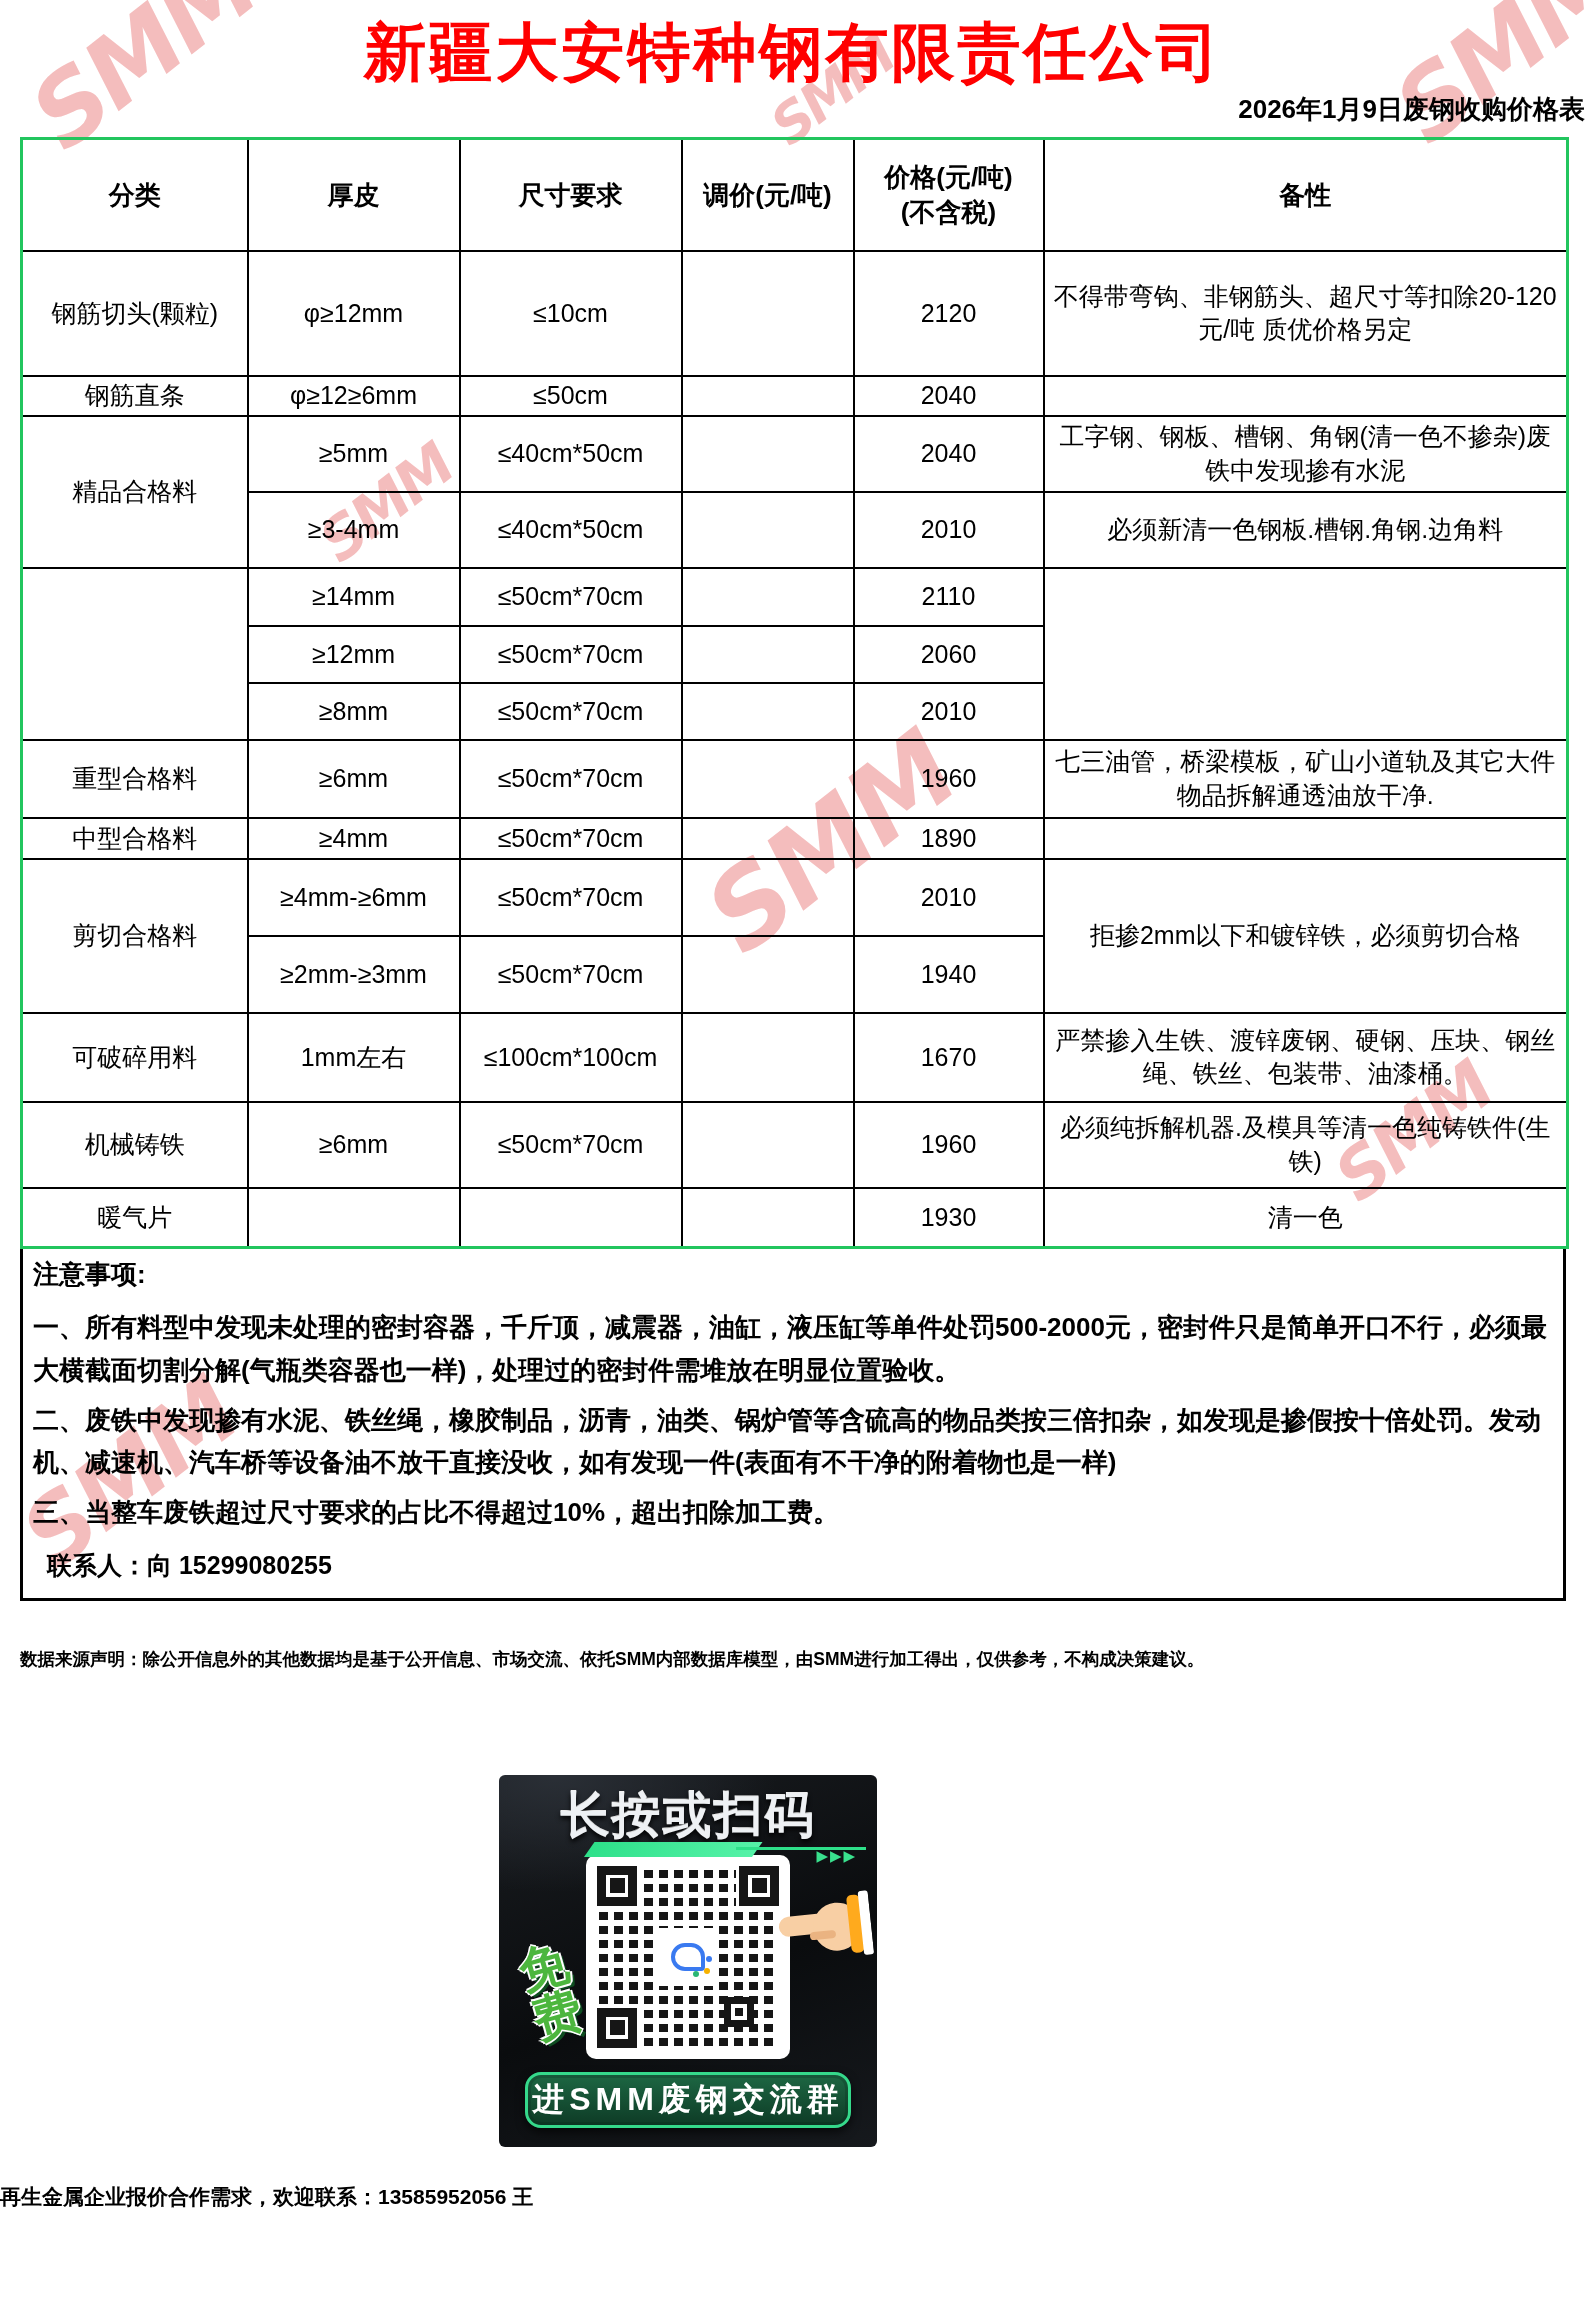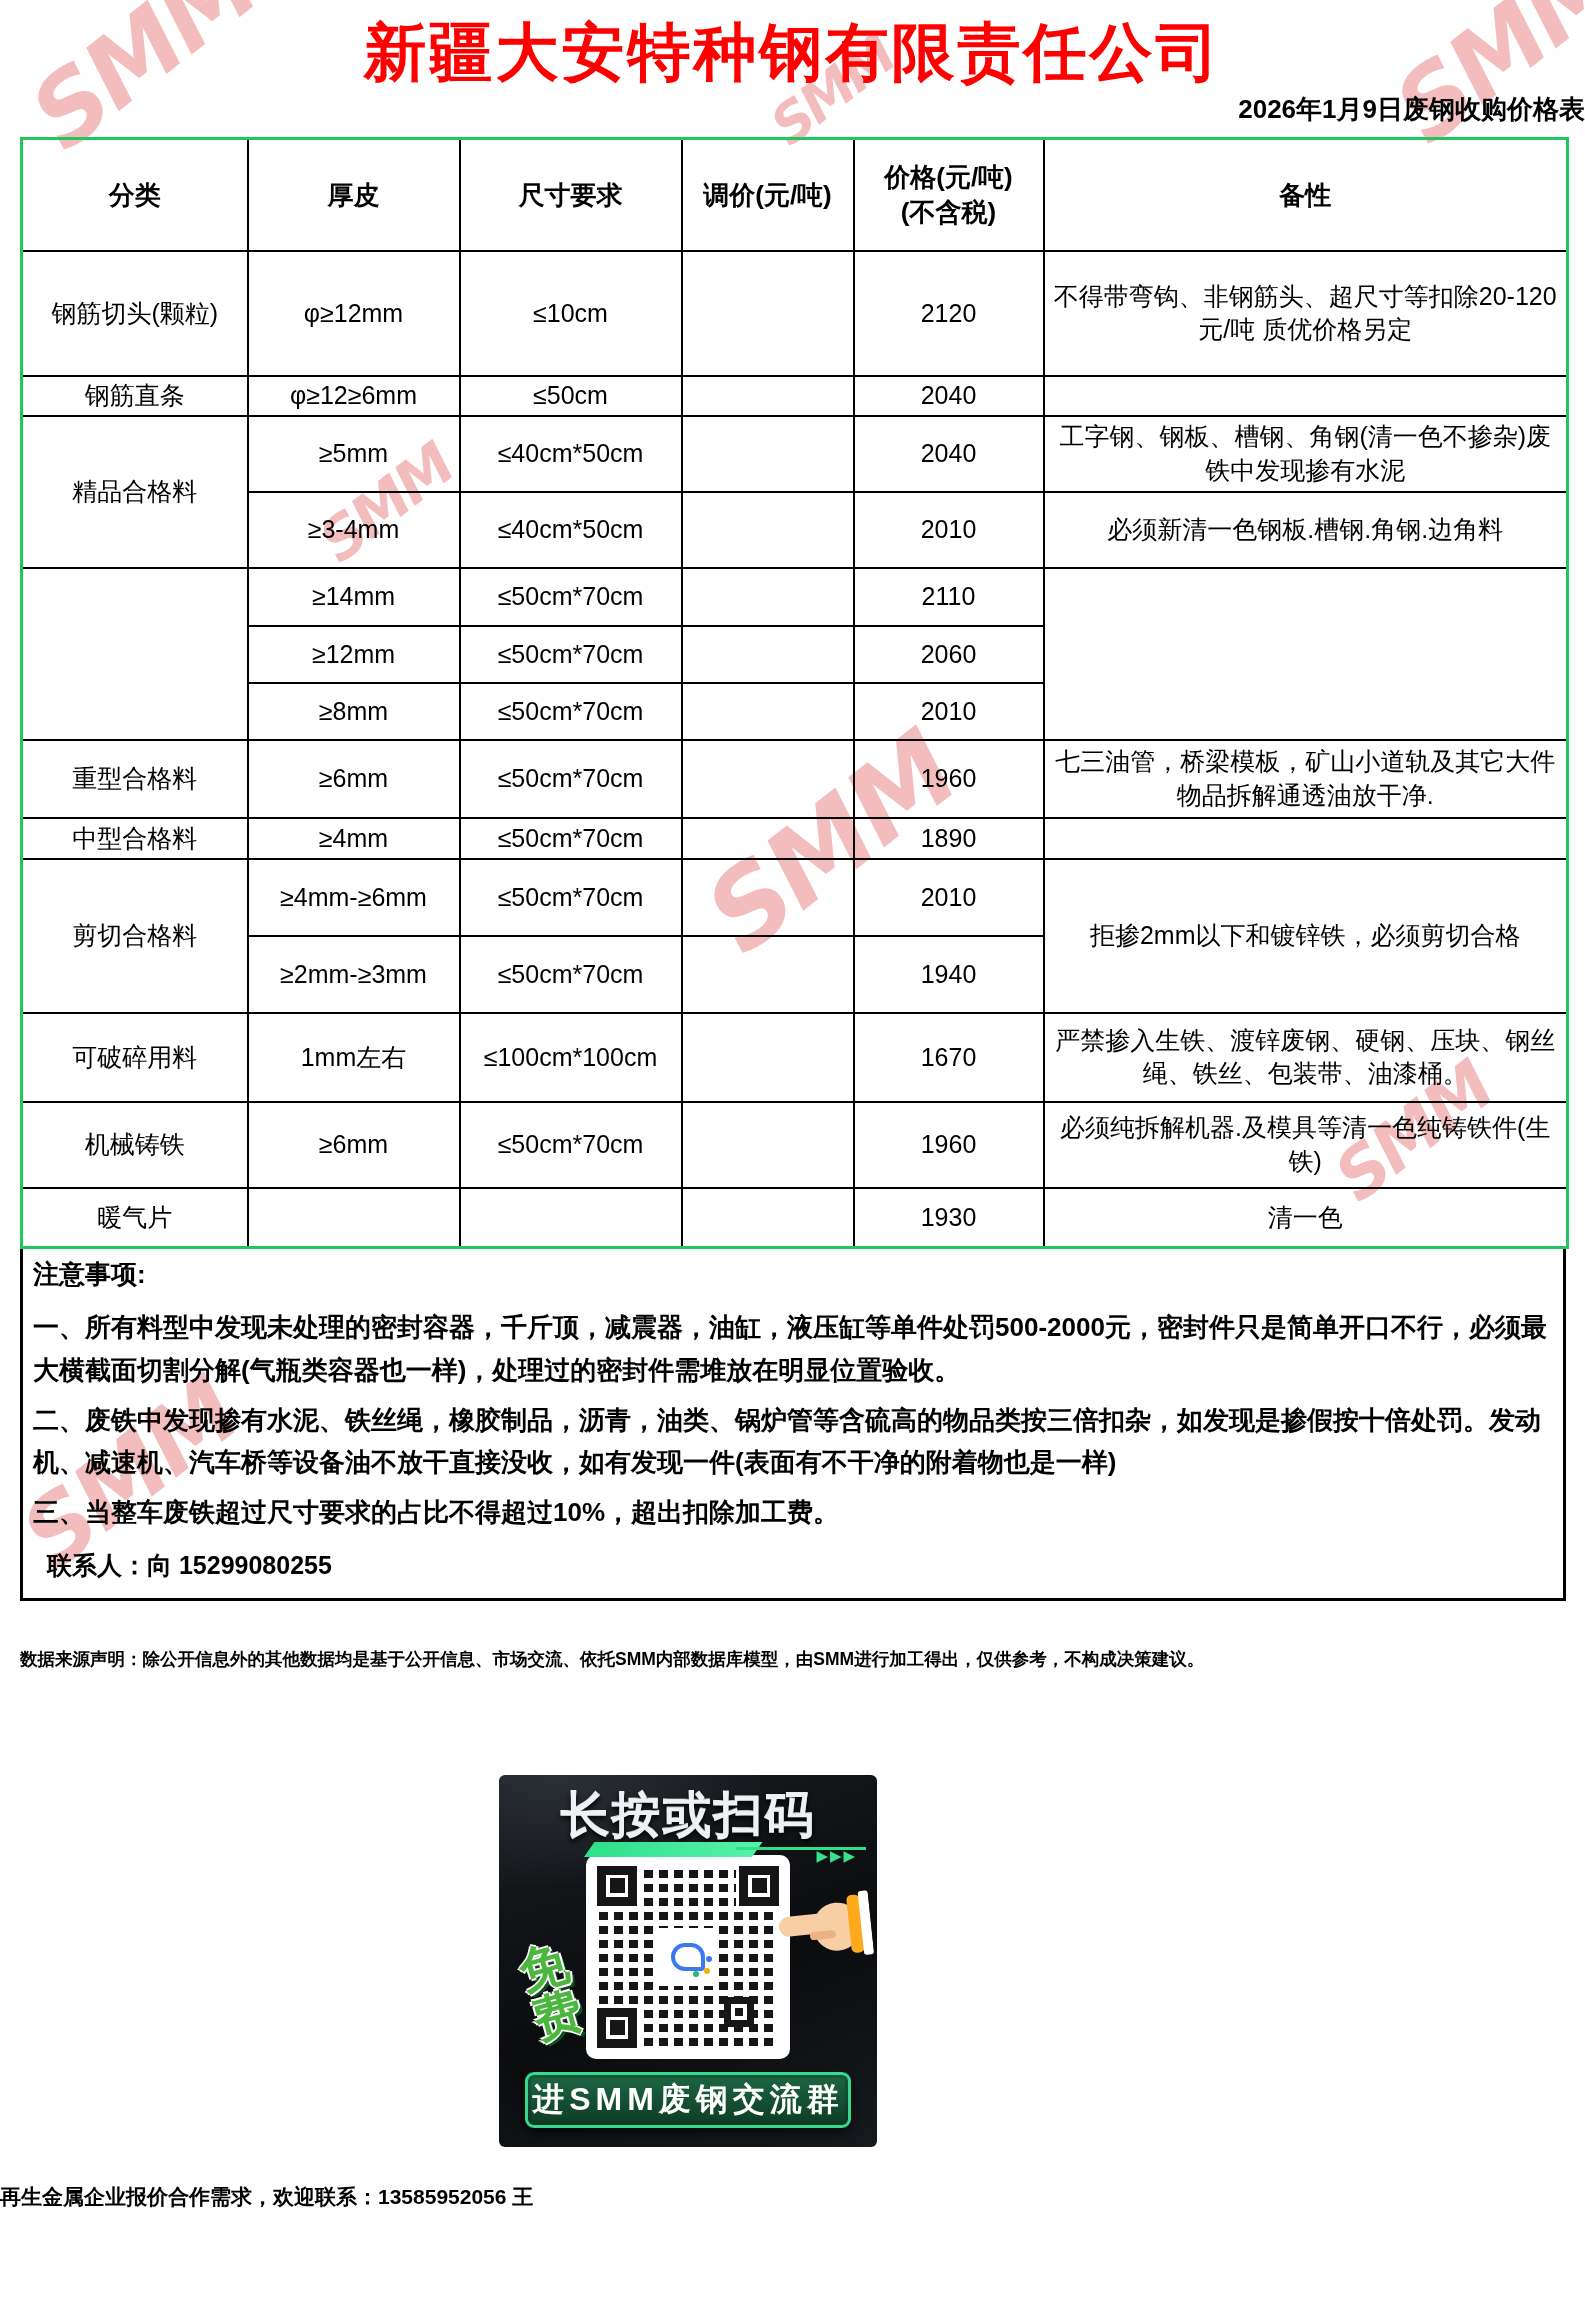--- a/index.html
+++ b/index.html
@@ -98,21 +98,21 @@
   }
   .free{
     position:absolute;left:27px;top:166px;width:56px;transform:rotate(-16deg);
     font-size:49px;font-weight:800;color:#4cb63e;line-height:1.02;word-break:break-all;
     text-shadow:-2px 0 #fff,2px 0 #fff,0 2px #fff,0 -2px #fff,3px 4px 0 #0d4d20;
   }
   .hand{position:absolute;right:6px;top:110px;width:94px;height:82px;transform:rotate(-6deg);}
   .qr-btn{
     position:absolute;left:26px;top:297px;width:326px;height:56px;box-sizing:border-box;
     background:linear-gradient(180deg,#1d6743,#0e3b26);
-    border:3px solid #35d98b;border-radius:9px;
+    border:3px solid #35d98b;border-radius:16px;
     box-shadow:inset 0 0 0 3px #05231635, 0 4px 10px rgba(0,0,0,.65);
     color:#fff;font-size:32px;font-weight:800;letter-spacing:5px;
     display:flex;align-items:center;justify-content:center;
   }
   .footer{width:1360px;font-size:21px;font-weight:700;margin-top:36px;}
 </style>
 </head>
 <body>
 
 <div class="wm-layer">

